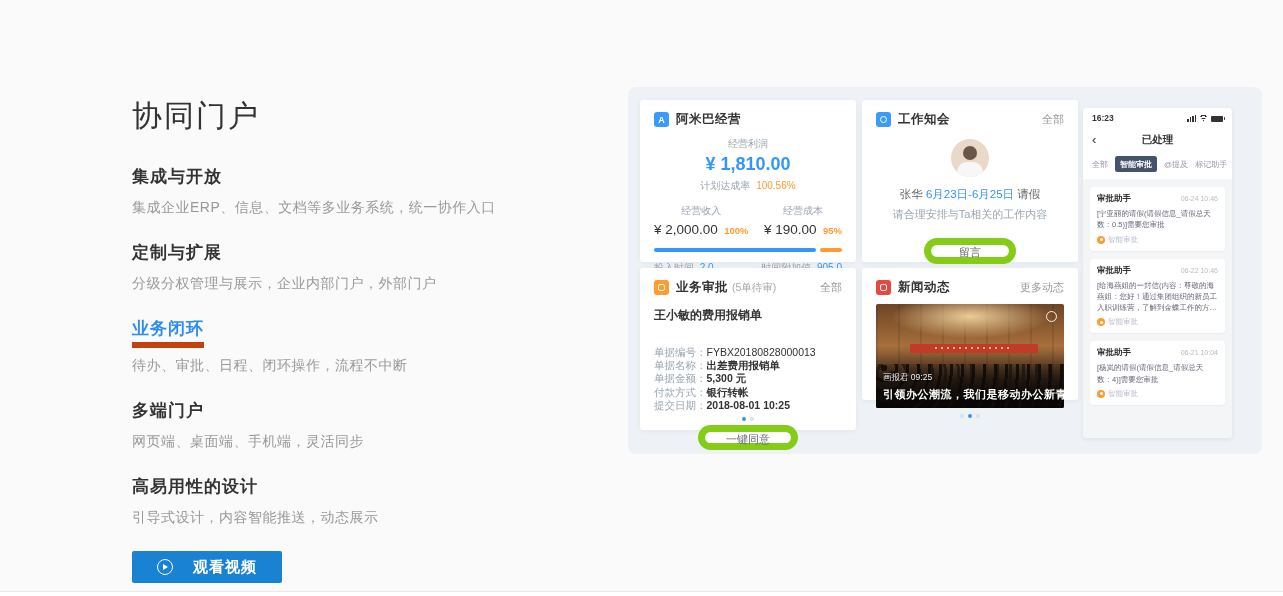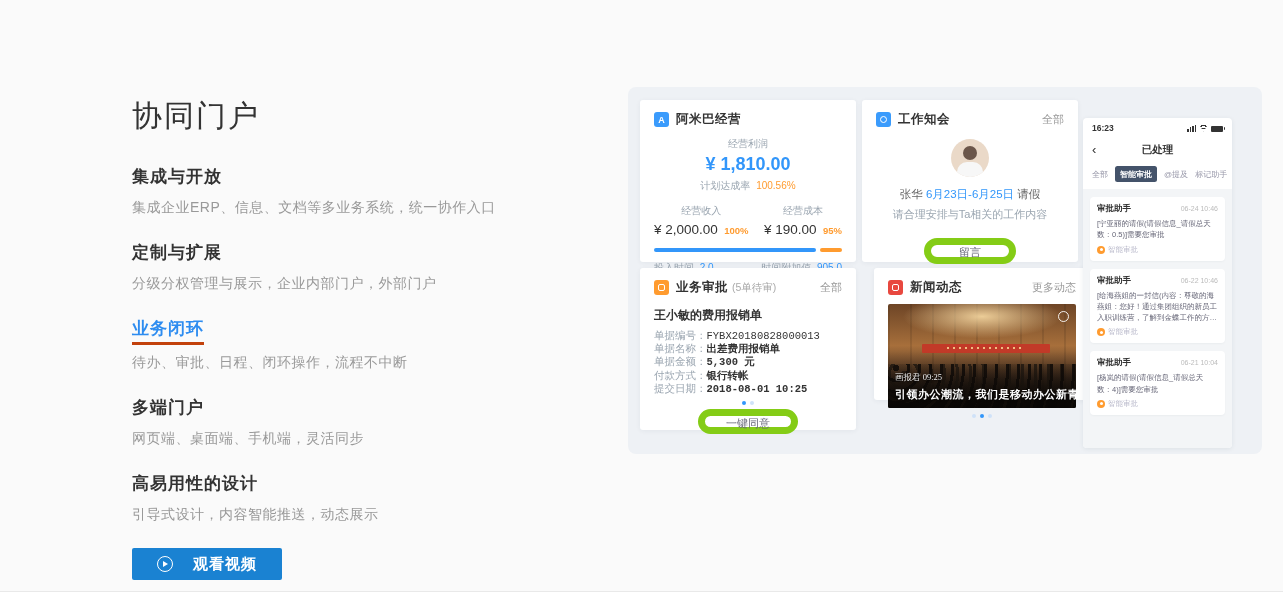--- a/index.html
+++ b/index.html
@@ -7,35 +7,35 @@
   body { font-family:"Liberation Sans","DejaVu Sans",sans-serif; background:#fff; }
   .page { position:relative; width:1283px; height:596px; background:#fafafa; overflow:hidden; }
   .bottom-edge { position:absolute; left:0; bottom:0; width:100%; height:5px; background:#fff; border-top:1px solid #e9e9e9; }
 
   
   .left { position:absolute; left:132px; top:96px; width:470px; }
   .left h1 { font-size:30px; font-weight:400; color:#333; letter-spacing:2px; margin-bottom:28px; }
   .feature { margin-bottom:24px; }
   .feature h3 { font-size:17px; font-weight:700; color:#333; margin-bottom:11px; letter-spacing:1px; }
   .feature p { font-size:14px; color:#999; letter-spacing:0.5px; }
-  .feature.active h3 { color:#2d8cf0; display:inline-block; border-bottom:3px solid #c2410c; padding-bottom:2px; margin-bottom:9px; }
+  .feature.active h3 { color:#2d8cf0; display:inline-block; border-bottom:6px solid #c2410c; padding-bottom:2px; margin-bottom:9px; }
   .video-btn { margin-top:13px; width:150px; height:32px; background:#1a82d2; border:none; border-radius:2px;
                display:flex; align-items:center; justify-content:center; gap:20px; cursor:pointer; }
   .video-btn .label { color:#fff; font-size:15px; font-weight:700; letter-spacing:1px; }
   .play-icon { width:16px; height:16px; border:1.4px solid #fff; border-radius:50%; position:relative; }
   .play-icon::after { content:""; position:absolute; left:5px; top:3.6px; border-left:5px solid #fff;
                       border-top:3.2px solid transparent; border-bottom:3.2px solid transparent; }
 
   
   .panel { position:absolute; left:628px; top:87px; width:634px; height:367px; background:#eef1f5; border-radius:8px; }
   .card { position:absolute; background:#fff; border-radius:3px; box-shadow:0 1px 5px rgba(31,45,61,.06); padding:11px 14px; }
   .card1 { left:12px; top:13px; width:216px; height:162px; }
   .card2 { left:234px; top:13px; width:216px; height:162px; }
   .card3 { left:12px; top:181px; width:216px; height:162px; }
-  .card4 { left:246px; top:181px; width:216px; height:132px;font-family:Liberation Serif, serif; }
+  .card4 { left:234px; top:181px; width:216px; height:132px; }
 
   .card-head { display:flex; align-items:center; }
   .app-icon { width:15px; height:15px; border-radius:3px; margin-right:7px; display:flex; align-items:center; justify-content:center; flex:0 0 auto; }
   .app-icon.blue { background:#3a9bfc; } .app-icon.orange { background:#ff9b2f; } .app-icon.red { background:#e8483f; }
   .app-icon .letter { color:#fff; font-size:9px; font-weight:700; }
   .app-icon .glyph { width:7px; height:7px; border:1.2px solid #fff; border-radius:2px; }
   .app-icon .glyph.round { border-radius:50%; }
   .card-title { font-size:12.5px; font-weight:700; color:#333; letter-spacing:0.5px; }
   .card-badge { font-size:10.5px; color:#aaa; margin-left:4px; }
   .head-link { margin-left:auto; font-size:11px; color:#999; cursor:pointer; }
@@ -62,21 +62,21 @@
   .avatar::before { content:""; position:absolute; left:12px; top:7px; width:14px; height:14px; border-radius:50%; background:#6b564a; }
   .avatar::after { content:""; position:absolute; left:6px; top:23px; width:26px; height:16px; border-radius:10px 10px 0 0; background:#f7f7f7; }
   .notify-line1 { text-align:center; font-size:11.5px; color:#666; margin-top:10px; }
   .notify-line1 .dates { color:#3296fa;text-align:center; }
   .notify-line2 { text-align:center; font-size:11px; color:#9aa5b0; margin-top:5px; }
   .pill-btn { display:block; margin:16px auto 0; width:92px; height:26px; background:#fff; border:7px solid #84cc16;
               border-radius:13px; font-size:11px; color:#667; cursor:pointer; }
 
   
   .doc-title { font-size:12px; font-weight:700; color:#333; margin-top:11px; }
-  .doc-rows { margin-top:6px;font-family:Liberation Mono, monospace; }
+  .doc-rows { margin-top:22px; }
   .doc-row { font-size:10.5px; line-height:13.2px; display:flex; }
   .doc-row .k { color:#9aa5b0; flex:0 0 auto; }
   .doc-row .v { color:#333; font-weight:600; }
   .doc-row .v.plain { font-weight:400; }
   .dots { display:flex; justify-content:center; gap:4px; margin-top:5px; }
   .dot { width:4px; height:4px; border-radius:2px; background:#cfe2f8; }
   .dot.active { background:#3296fa; }
   .card3 .pill-btn { margin-top:4px; width:100px; height:25px; }
 
   
@@ -94,21 +94,21 @@
         repeating-radial-gradient(circle at 16px 10px, rgba(35,26,18,.8) 0 3px, rgba(35,26,18,0) 3px 13px),
         linear-gradient(180deg, rgba(40,30,20,.2), rgba(15,11,8,.9)); }
   .news-shade { position:absolute; left:0; right:0; bottom:0; height:55%; background:linear-gradient(180deg, rgba(0,0,0,0), rgba(0,0,0,.55)); }
   .news-cam { position:absolute; right:7px; top:7px; width:11px; height:11px; border:1.5px solid rgba(255,255,255,.9); border-radius:50%; }
   .news-byline { position:absolute; left:7px; bottom:24px; font-size:8.5px; color:#f2f2f2; text-shadow:0 1px 2px rgba(0,0,0,.8); }
   .news-headline { position:absolute; left:7px; right:6px; bottom:6px; font-size:11px; font-weight:700; color:#fff;
                    text-shadow:0 1px 2px rgba(0,0,0,.85); letter-spacing:0.5px; white-space:nowrap; }
   .card4 .dots { margin-top:6px; }
 
   
-  .phone { position:absolute; left:455px; top:31px; width:149px; height:330px; background:#fff; border-radius:4px;
+  .phone { position:absolute; left:455px; top:21px; width:149px; height:330px; background:#fff; border-radius:4px;
            box-shadow:0 1px 5px rgba(31,45,61,.08); overflow:hidden; display:flex; flex-direction:column; }
   .p-status { height:20px; display:flex; align-items:center; justify-content:space-between; padding:0 9px; }
   .p-time { font-size:8.5px; font-weight:700; color:#333; }
   .p-status-icons { display:flex; align-items:flex-end; gap:3px; }
   .sig { display:flex; align-items:flex-end; gap:1px; }
   .sig i { display:block; width:1.5px; background:#333; }
   .sig i:nth-child(1){height:3px;} .sig i:nth-child(2){height:4.5px;} .sig i:nth-child(3){height:6px;} .sig i:nth-child(4){height:7px;}
   .wifi { width:9px; height:7px; clip-path:polygon(50% 100%, 0 0, 100% 0);
           background:radial-gradient(circle at 50% 100%, #333 0 1.5px, transparent 1.5px 3px, #333 3px 4.2px, transparent 4.2px 5.6px, #333 5.6px 7px, transparent 7px); }
   .bat { width:12px; height:6px; background:#333; border-radius:1px; position:relative; }

